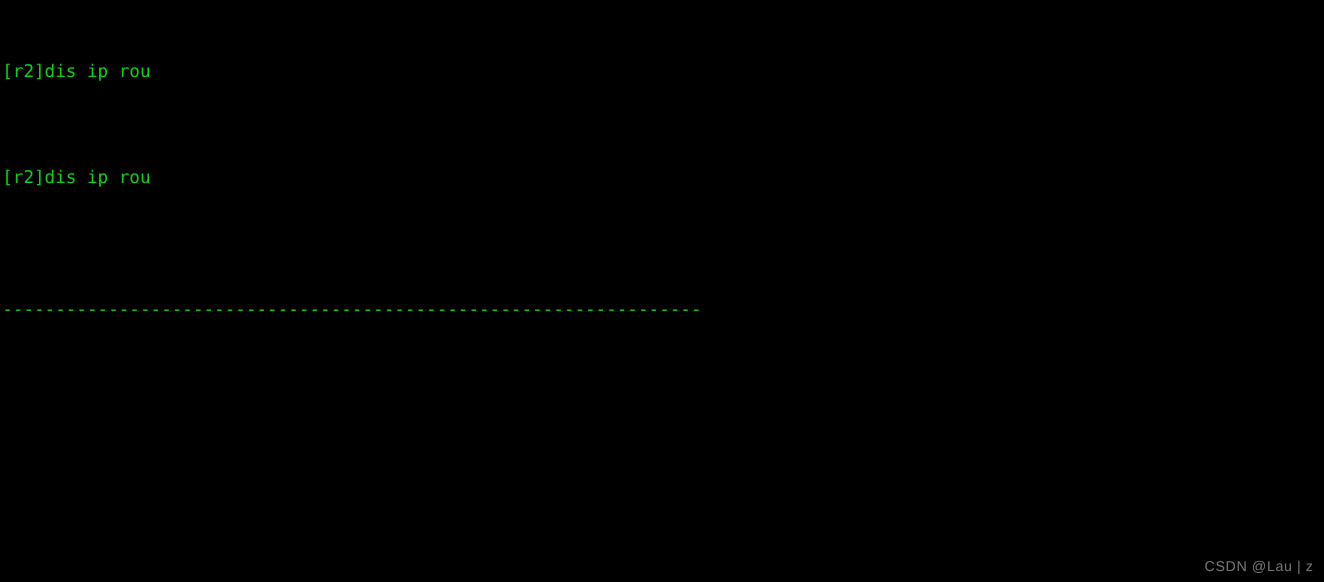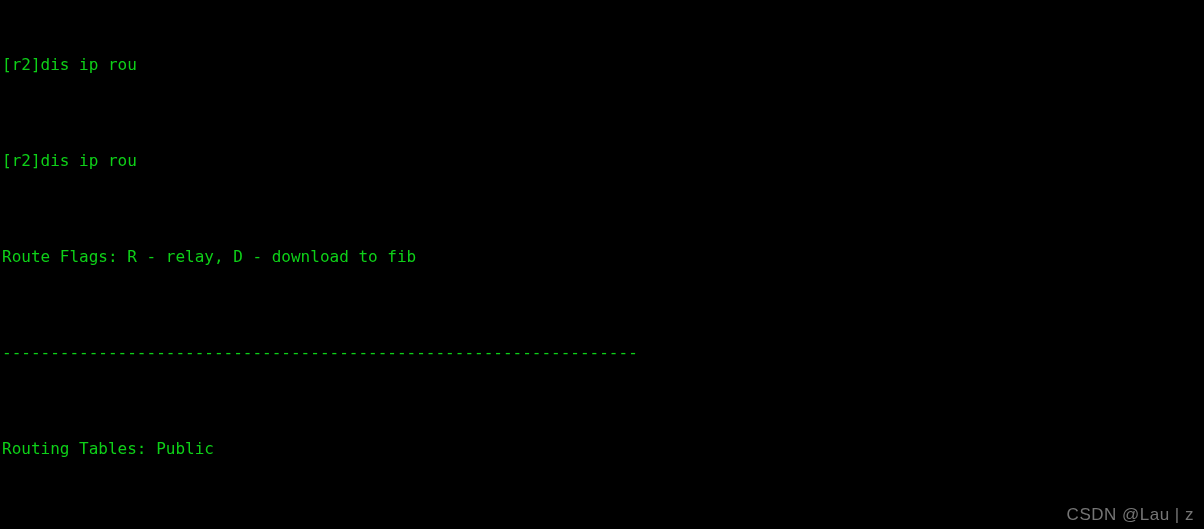--- a/index.html
+++ b/index.html
@@ -42,42 +42,40 @@
     position: absolute;
     left: 2px;
     top: -19px;
   }
   .watermark {
     position: absolute;
     right: 10px;
     bottom: 6px;
     color: #8a8a8a;
     font-family: "Liberation Sans", sans-serif;
-    font-size: 17px;
+    font-size: 13px;
     line-height: 16px;
     letter-spacing: 0.5px;
     white-space: pre;
     opacity: 0.85;
   }
 </style>
 </head>
 <body>
 
 <div id="terminal">
   <div id="scroll-body">
 
     <div class="term-line">[r2]dis ip rou</div>
 
     <div class="term-line">[r2]dis ip rou</div>
 
-    <div class="term-line">Route Flags: R - relay, D - download to fib</div>
 
     <div class="term-line">------------------------------------------------------------------</div>
 
-    <div class="term-line">Routing Tables: Public</div>
 
     
 
     
 
     
 
     
 
     

